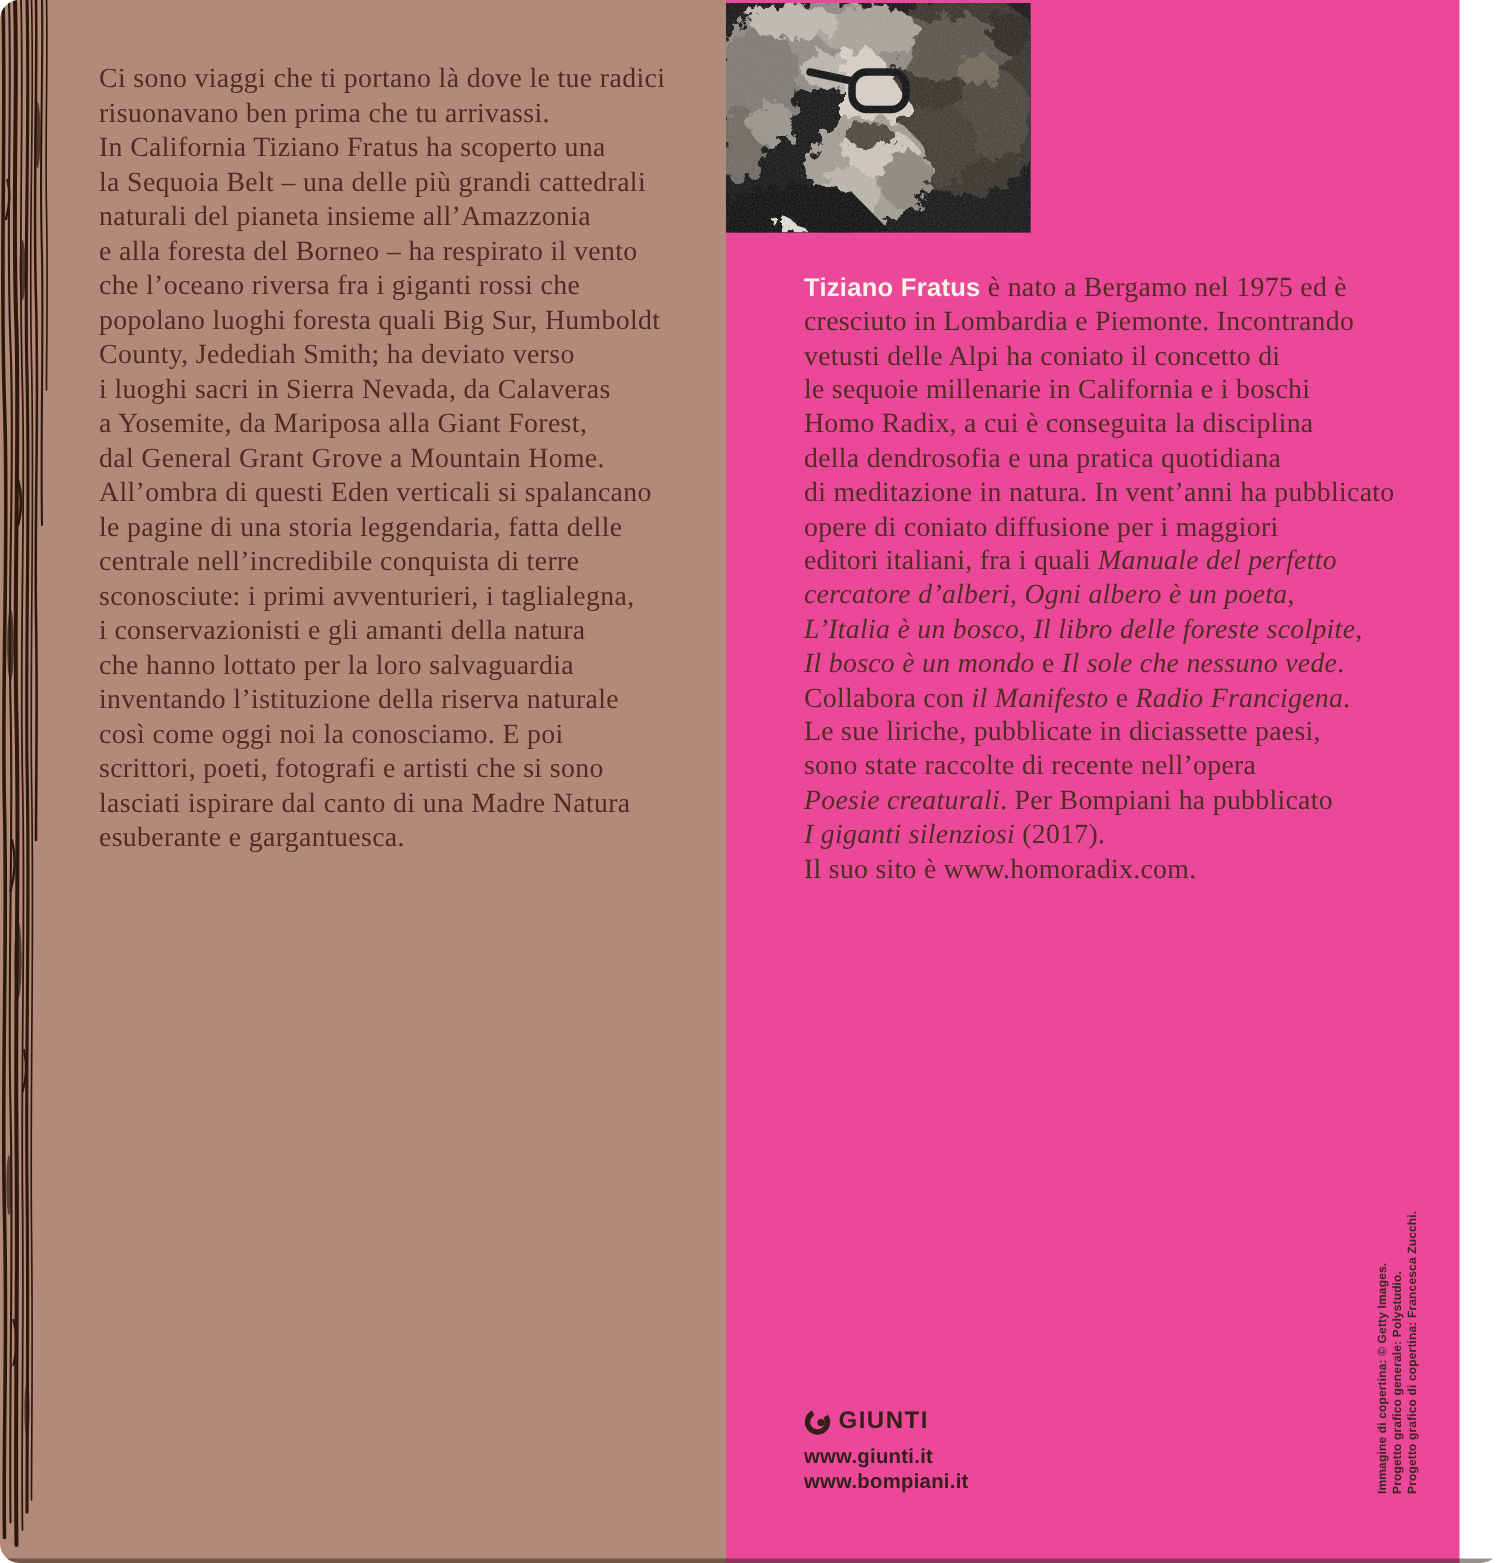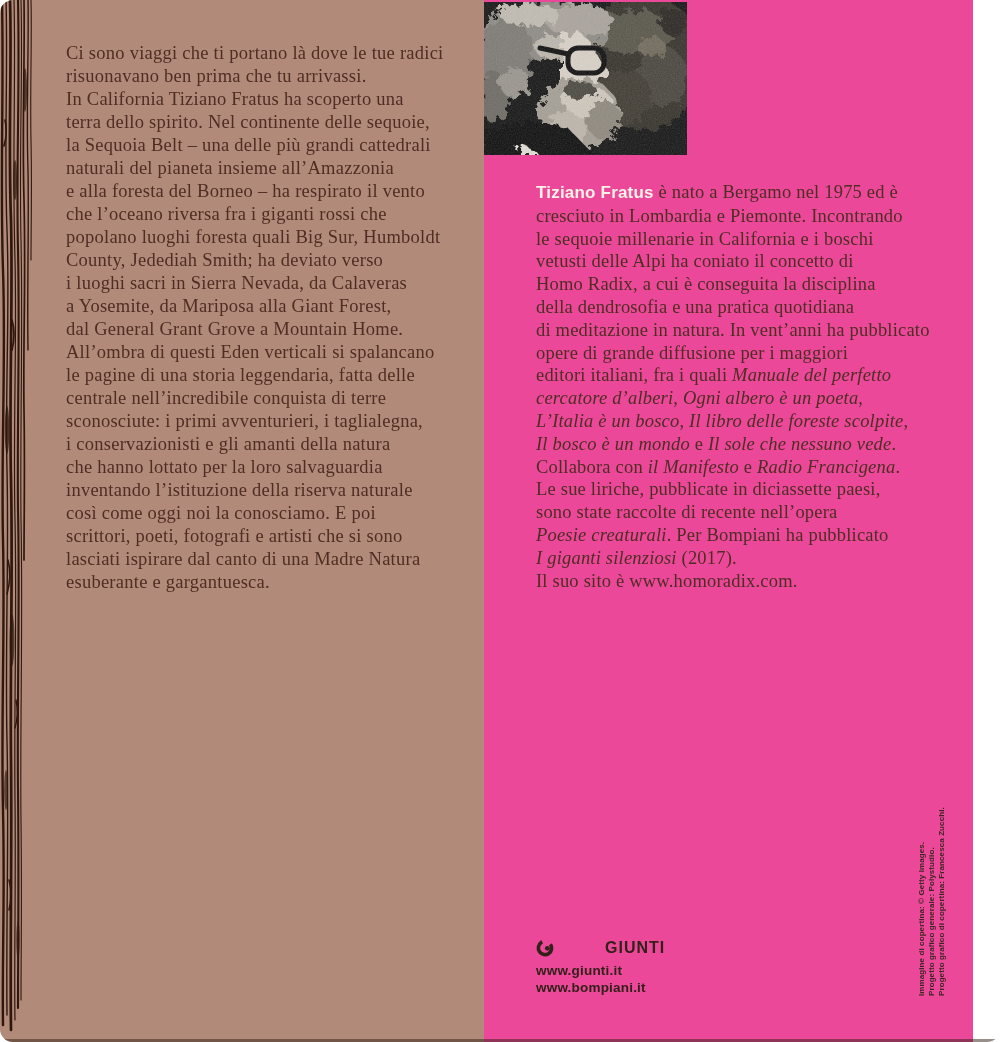--- a/index.html
+++ b/index.html
@@ -18,21 +18,21 @@
   .bio{position:absolute;left:52px;top:181px;font-size:18.5px;line-height:22.8px;
        color:#4f2d23;letter-spacing:.2px;}
   .bio-line{white-space:nowrap;}
   .bio .it{font-style:italic;}
   .author-name{font-family:"Liberation Sans", sans-serif;font-weight:700;color:#f8f2e8;
                font-size:17px;letter-spacing:.2px;}
   
   .footer{position:absolute;left:52px;top:939px;color:#332019;
           font-family:"Liberation Sans", sans-serif;}
   .logo-row{display:flex;align-items:center;gap:5px;}
-  .pubname{font-weight:700;font-size:16px;letter-spacing:1px;margin-left:46px;}
+  .pubname{font-weight:700;font-size:16px;letter-spacing:1px;}
   .urls{margin-top:5px;}
   .url{font-weight:700;font-size:13.5px;line-height:17px;letter-spacing:.2px;}
   
   .credits{position:absolute;left:433px;top:996px;transform:rotate(-90deg);
            transform-origin:0 0;font-family:"Liberation Sans", sans-serif;
            font-weight:700;font-size:8px;line-height:10px;color:#3a2721;
            letter-spacing:.1px;}
   .credit-line{white-space:nowrap;}
   
   .bottom-shadow{position:absolute;left:0;bottom:0;width:1000px;height:3px;
@@ -68,21 +68,20 @@
         <ellipse cx="6" cy="790" rx="1.8" ry="20" opacity=".65"></ellipse>
         <ellipse cx="18" cy="940" rx="1.8" ry="18" opacity=".6"></ellipse>
         <ellipse cx="25" cy="90" rx="2" ry="22" opacity=".7"></ellipse>
       </g>
     </svg>
 
     <div class="flap-text">
         <div class="tline">Ci sono viaggi che ti portano là dove le tue radici</div>
         <div class="tline">risuonavano ben prima che tu arrivassi.</div>
         <div class="tline">In California Tiziano Fratus ha scoperto una</div>
-        <div class="tline">terra dello spirito. Nel continente delle sequoie,</div>
         <div class="tline">la Sequoia Belt – una delle più grandi cattedrali</div>
         <div class="tline">naturali del pianeta insieme all’Amazzonia</div>
         <div class="tline">e alla foresta del Borneo – ha respirato il vento</div>
         <div class="tline">che l’oceano riversa fra i giganti rossi che</div>
         <div class="tline">popolano luoghi foresta quali Big Sur, Humboldt</div>
         <div class="tline">County, Jedediah Smith; ha deviato verso</div>
         <div class="tline">i luoghi sacri in Sierra Nevada, da Calaveras</div>
         <div class="tline">a Yosemite, da Mariposa alla Giant Forest,</div>
         <div class="tline">dal General Grant Grove a Mountain Home.</div>
         <div class="tline">All’ombra di questi Eden verticali si spalancano</div>
@@ -154,26 +153,26 @@
         <path d="M0,132 C30,118 60,116 84,126 L110,153 L0,153 Z" fill="#0a0a0a" filter="url(#rough)"></path>
         <path d="M36,140 L56,153 L34,153 Z" fill="#e4e0d8" filter="url(#rough)"></path>
 
         <rect width="203" height="153" filter="url(#grain)" opacity="0.22"></rect>
       </svg>
     </div>
 
     <div class="bio">
         <div class="bio-line"><span class="author-name">Tiziano Fratus</span><span> è nato a Bergamo nel 1975 ed è</span></div>
         <div class="bio-line"><span>cresciuto in Lombardia e Piemonte. Incontrando</span></div>
+        <div class="bio-line"><span>vetusti delle Alpi ha coniato il concetto di</span></div>
         <div class="bio-line"><span>le sequoie millenarie in California e i boschi</span></div>
-        <div class="bio-line"><span>vetusti delle Alpi ha coniato il concetto di</span></div>
         <div class="bio-line"><span>Homo Radix, a cui è conseguita la disciplina</span></div>
         <div class="bio-line"><span>della dendrosofia e una pratica quotidiana</span></div>
         <div class="bio-line"><span>di meditazione in natura. In vent’anni ha pubblicato</span></div>
-        <div class="bio-line"><span>opere di grande diffusione per i maggiori</span></div>
+        <div class="bio-line"><span>opere di coniato diffusione per i maggiori</span></div>
         <div class="bio-line"><span>editori italiani, fra i quali </span><span class="it">Manuale del perfetto</span></div>
         <div class="bio-line"><span class="it">cercatore d’alberi</span><span>, </span><span class="it">Ogni albero è un poeta</span><span>,</span></div>
         <div class="bio-line"><span class="it">L’Italia è un bosco</span><span>, </span><span class="it">Il libro delle foreste scolpite</span><span>,</span></div>
         <div class="bio-line"><span class="it">Il bosco è un mondo</span><span> e </span><span class="it">Il sole che nessuno vede</span><span>.</span></div>
         <div class="bio-line"><span>Collabora con </span><span class="it">il Manifesto</span><span> e </span><span class="it">Radio Francigena</span><span>.</span></div>
         <div class="bio-line"><span>Le sue liriche, pubblicate in diciassette paesi,</span></div>
         <div class="bio-line"><span>sono state raccolte di recente nell’opera</span></div>
         <div class="bio-line"><span class="it">Poesie creaturali</span><span>. Per Bompiani ha pubblicato</span></div>
         <div class="bio-line"><span class="it">I giganti silenziosi</span><span> (2017).</span></div>
         <div class="bio-line"><span>Il suo sito è www.homoradix.com.</span></div>

